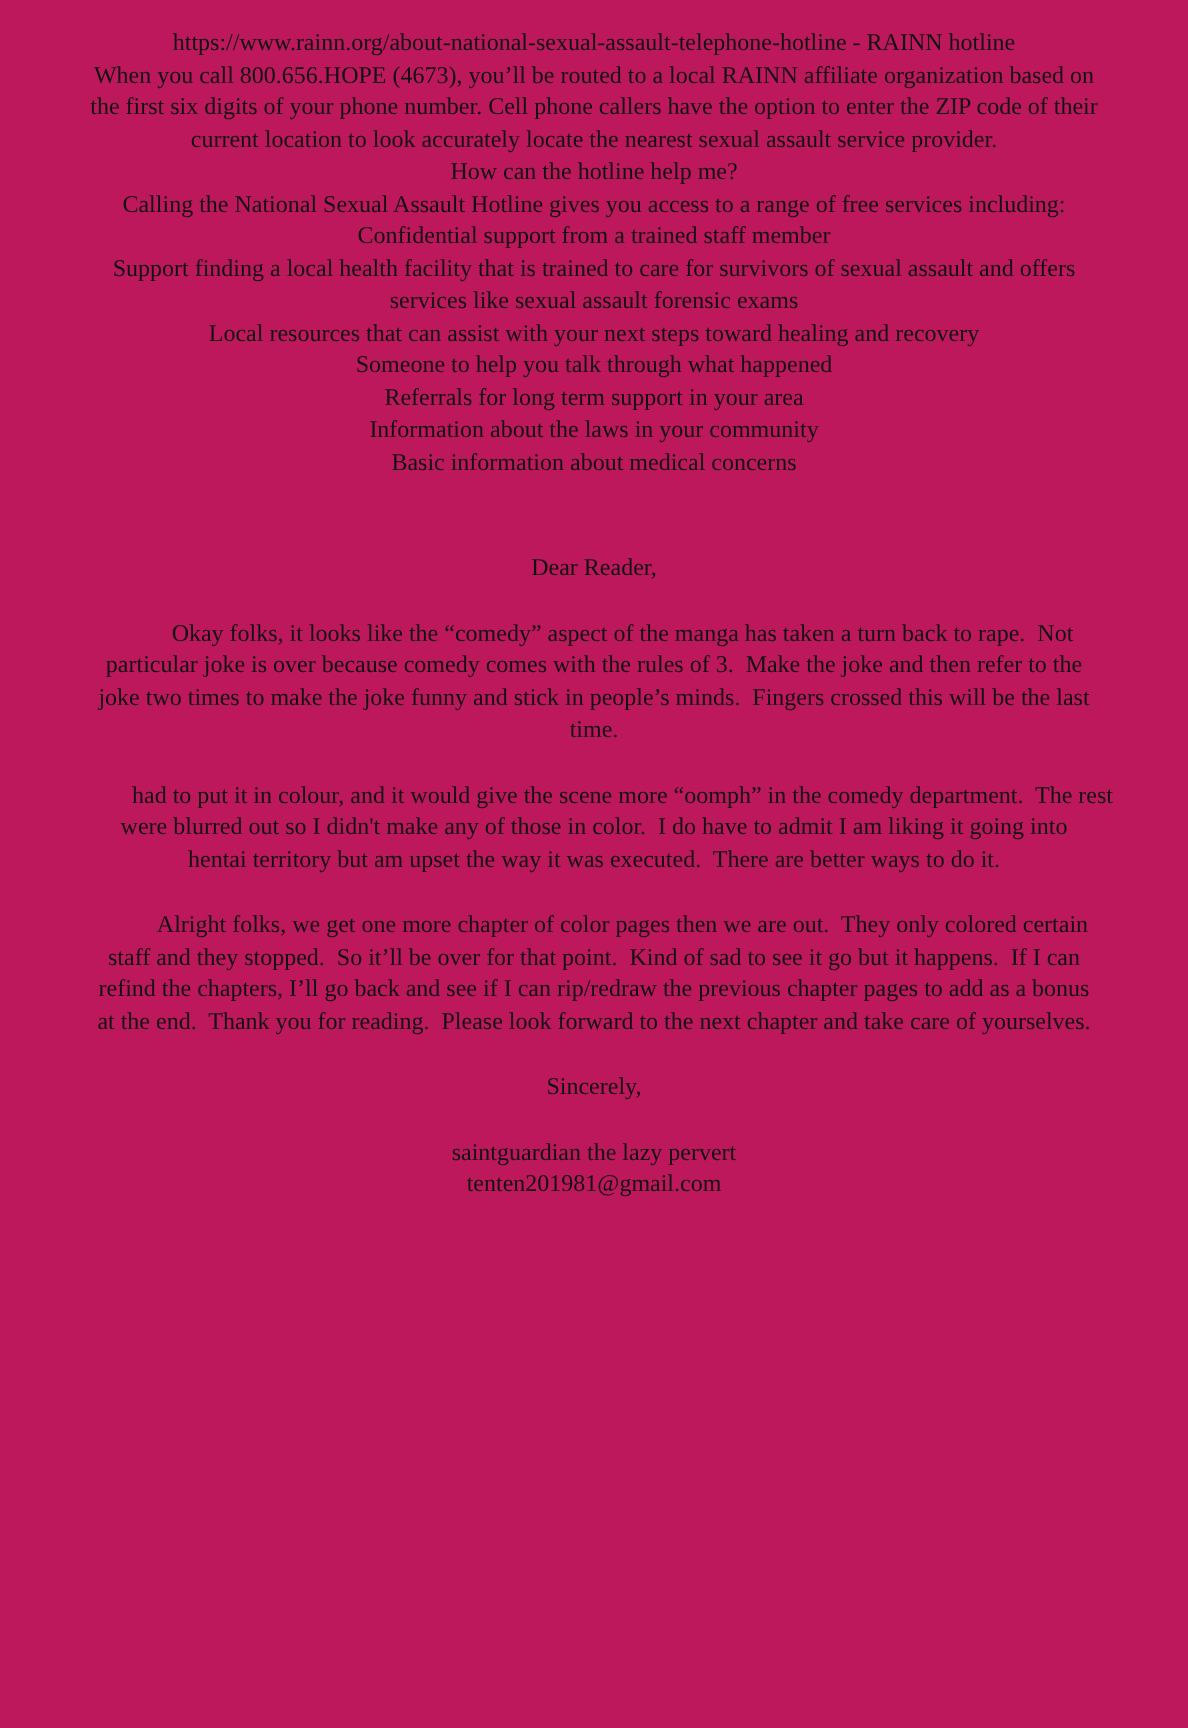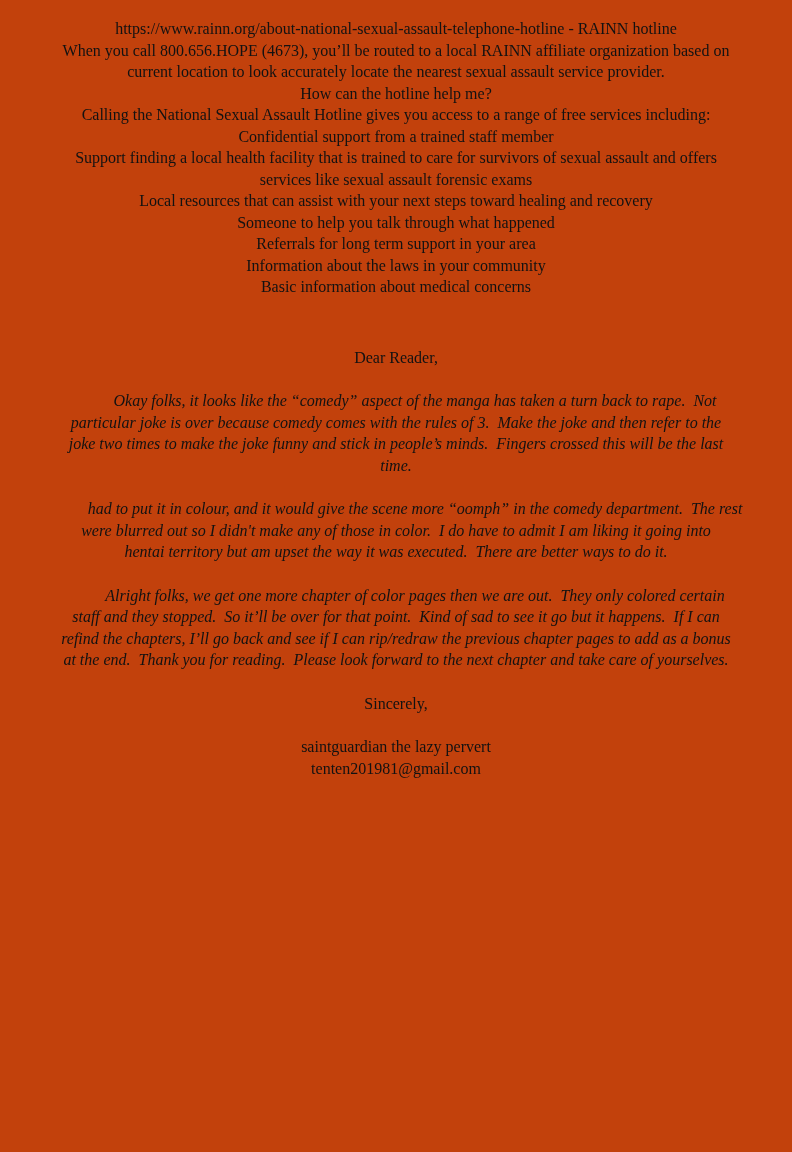--- a/index.html
+++ b/index.html
@@ -7,45 +7,46 @@
   body {
     width: 792px;
     height: 1152px;
     font-family: "Liberation Serif", "DejaVu Serif", serif;
     color: #121212;
     overflow: hidden;
   }
   .page {
     width: 792px;
     height: 1152px;
-    background: #c2410c;
+    background: #be185d;
     padding: 18px 14px 0 14px;
     overflow: hidden;
   }
   .line {
     white-space: pre;          
     font-size: 16px;
     line-height: 21.5px;
   }
   .header-block { text-align: center; }
   .letter { text-align: center; }
   .salutation { margin-top: 49px; }
-  .para { margin-top: 22px; font-style: italic; }
+  .para { margin-top: 22px; }
   .para .line:first-child { text-indent: 38px; }
   .closing-block { margin-top: 22px; }
   .signature-block { margin-top: 22px; }
 </style>
 </head>
 <body>
 
 <div class="page">
 
   <div class="header-block">
       <div class="line">https://www.rainn.org/about-national-sexual-assault-telephone-hotline - RAINN hotline</div>
       <div class="line">When you call 800.656.HOPE (4673), you’ll be routed to a local RAINN affiliate organization based on</div>
+      <div class="line">the first six digits of your phone number. Cell phone callers have the option to enter the ZIP code of their</div>
       <div class="line">current location to look accurately locate the nearest sexual assault service provider.</div>
       <div class="line">How can the hotline help me?</div>
       <div class="line">Calling the National Sexual Assault Hotline gives you access to a range of free services including:</div>
       <div class="line">Confidential support from a trained staff member</div>
       <div class="line">Support finding a local health facility that is trained to care for survivors of sexual assault and offers</div>
       <div class="line">services like sexual assault forensic exams</div>
       <div class="line">Local resources that can assist with your next steps toward healing and recovery</div>
       <div class="line">Someone to help you talk through what happened</div>
       <div class="line">Referrals for long term support in your area</div>
       <div class="line">Information about the laws in your community</div>

